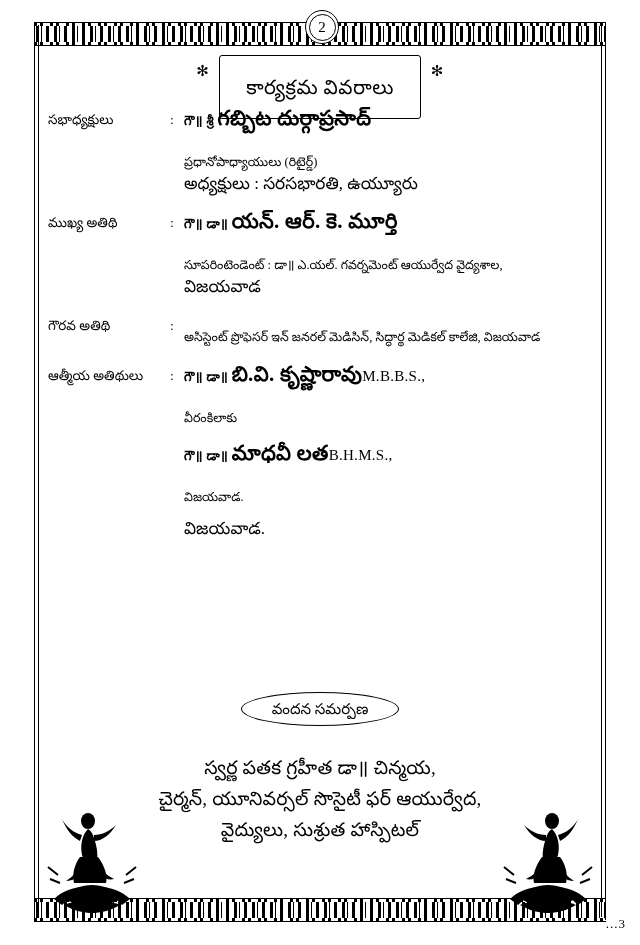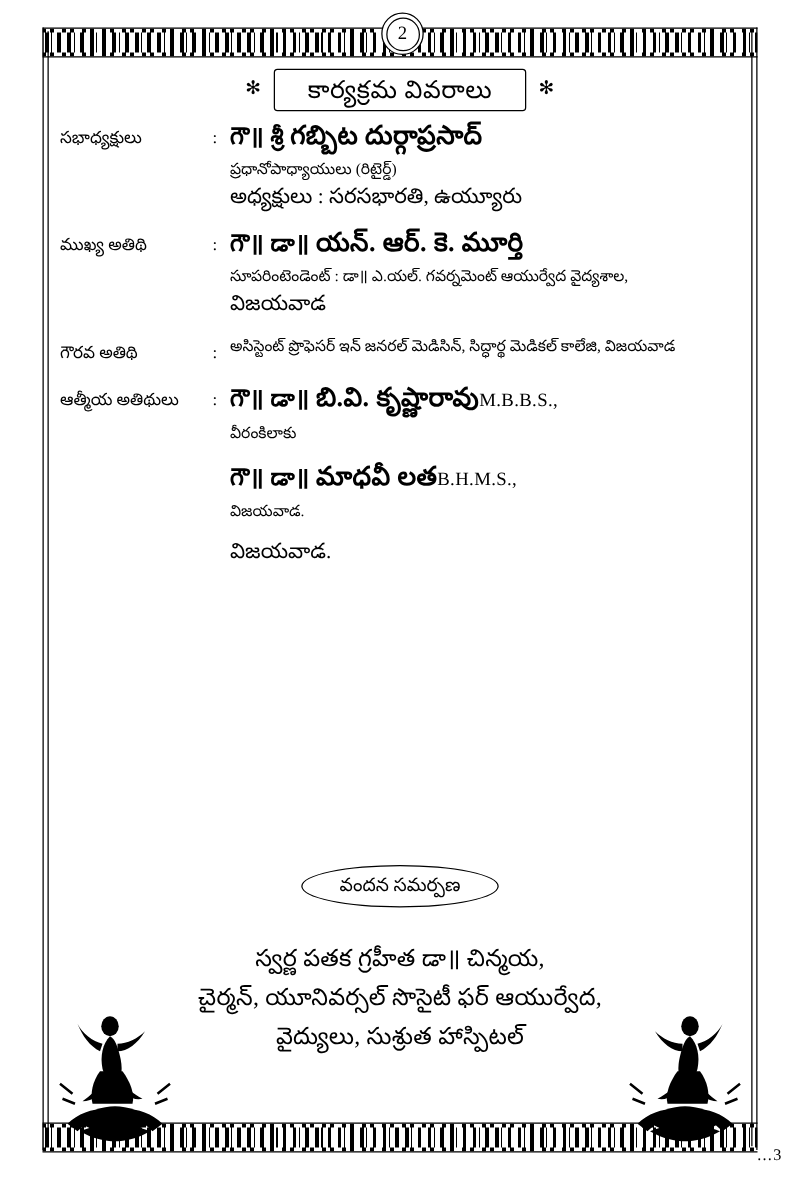--- a/index.html
+++ b/index.html
@@ -107,42 +107,42 @@
   
   .heading-wrap {
     position: absolute;
     left: 0; top: 55px;
     width: 640px;
     text-align: center;
   }
   .heading-box {
     display: inline-block;
     position: relative;
-    padding: 3px 26px;
+    padding: 18px 26px;
     border: 1.5px solid #000;
     border-radius: 3px;
     font-size: 20px;
     line-height: 26px;
     letter-spacing: 0.5px;
   }
   .heading-box::before,
   .heading-box::after {
     content: "\273B";
     position: absolute;
     top: 2px;
     font-size: 15px;
   }
   .heading-box::before { left: -24px; }
   .heading-box::after { right: -24px; }
 
   
   .content {
     position: absolute;
     left: 48px;
-    top: 94px;
+    top: 104px;
     width: 548px;
   }
   .row {
     display: flex;
     align-items: flex-start;
     margin-bottom: 6px;
   }
   .label {
     width: 122px;
     flex: 0 0 122px;
@@ -160,33 +160,33 @@
   .value {
     flex: 1 1 auto;
   }
   .name {
     font-size: 21px;
     line-height: 28px;
     font-weight: bold;
     letter-spacing: 0.3px;
   }
   .name .deg {
-    font-size: 19px;
+    font-size: 13px;
     font-weight: bold;
   }
   .name .post-en {
     font-size: 15px;
     font-weight: normal;
     font-family: "Liberation Serif", serif;
     margin-top: 32px;
   }
   .sub {
     font-size: 12.5px;
     line-height: 22px;
-    margin-top: 0;
+    margin-top: 16px;
   }
   .sub2 {
     font-size: 17px;
     line-height: 22px;
   }
   .gap-small { height: 6px; }
 
   
   .subentry { margin-top: 10px; }
 

